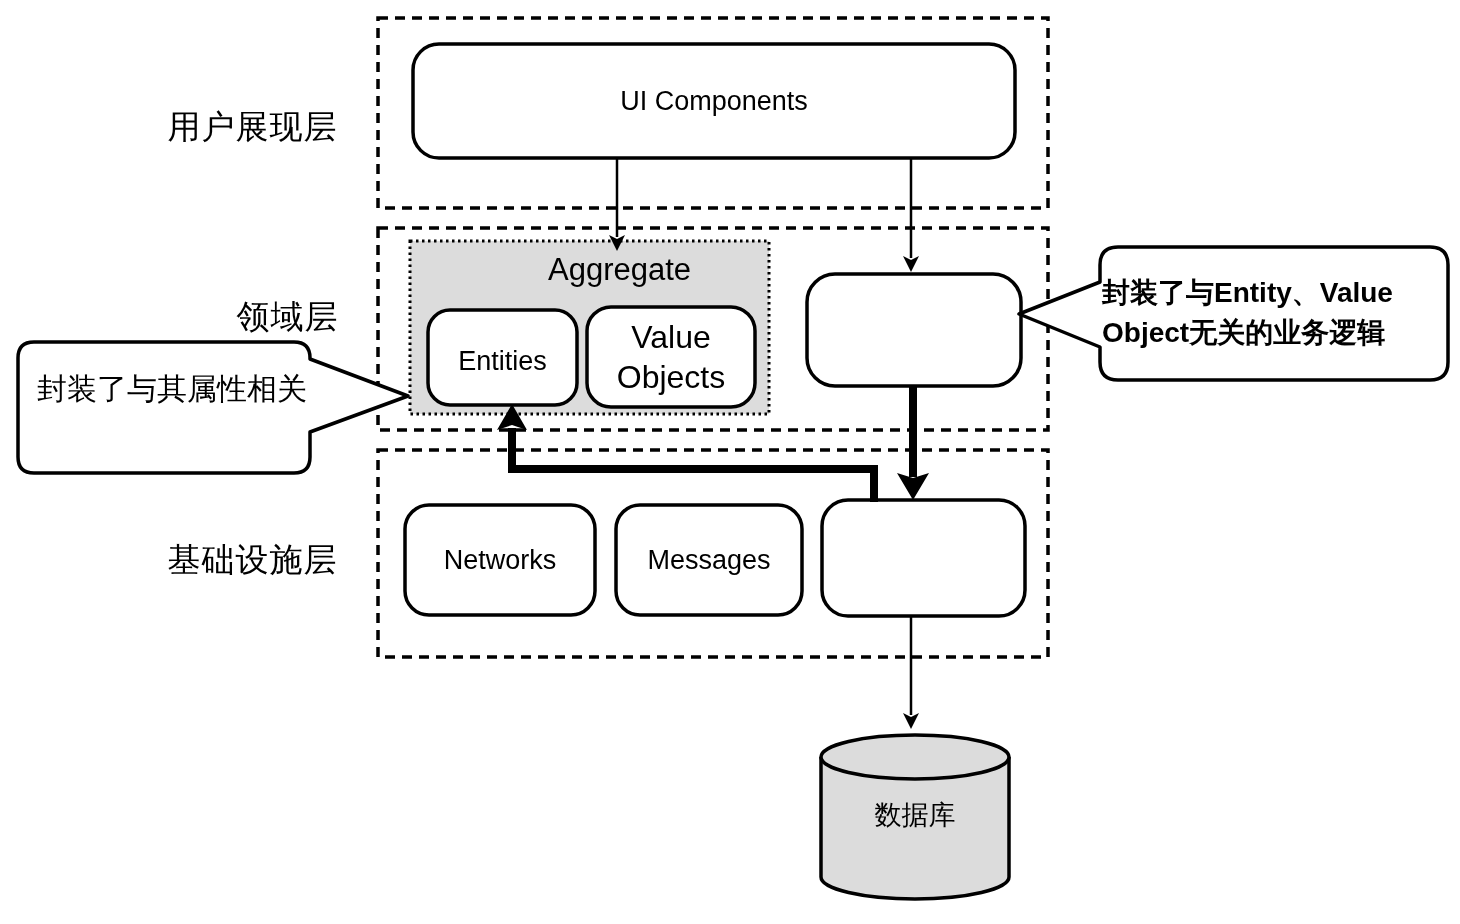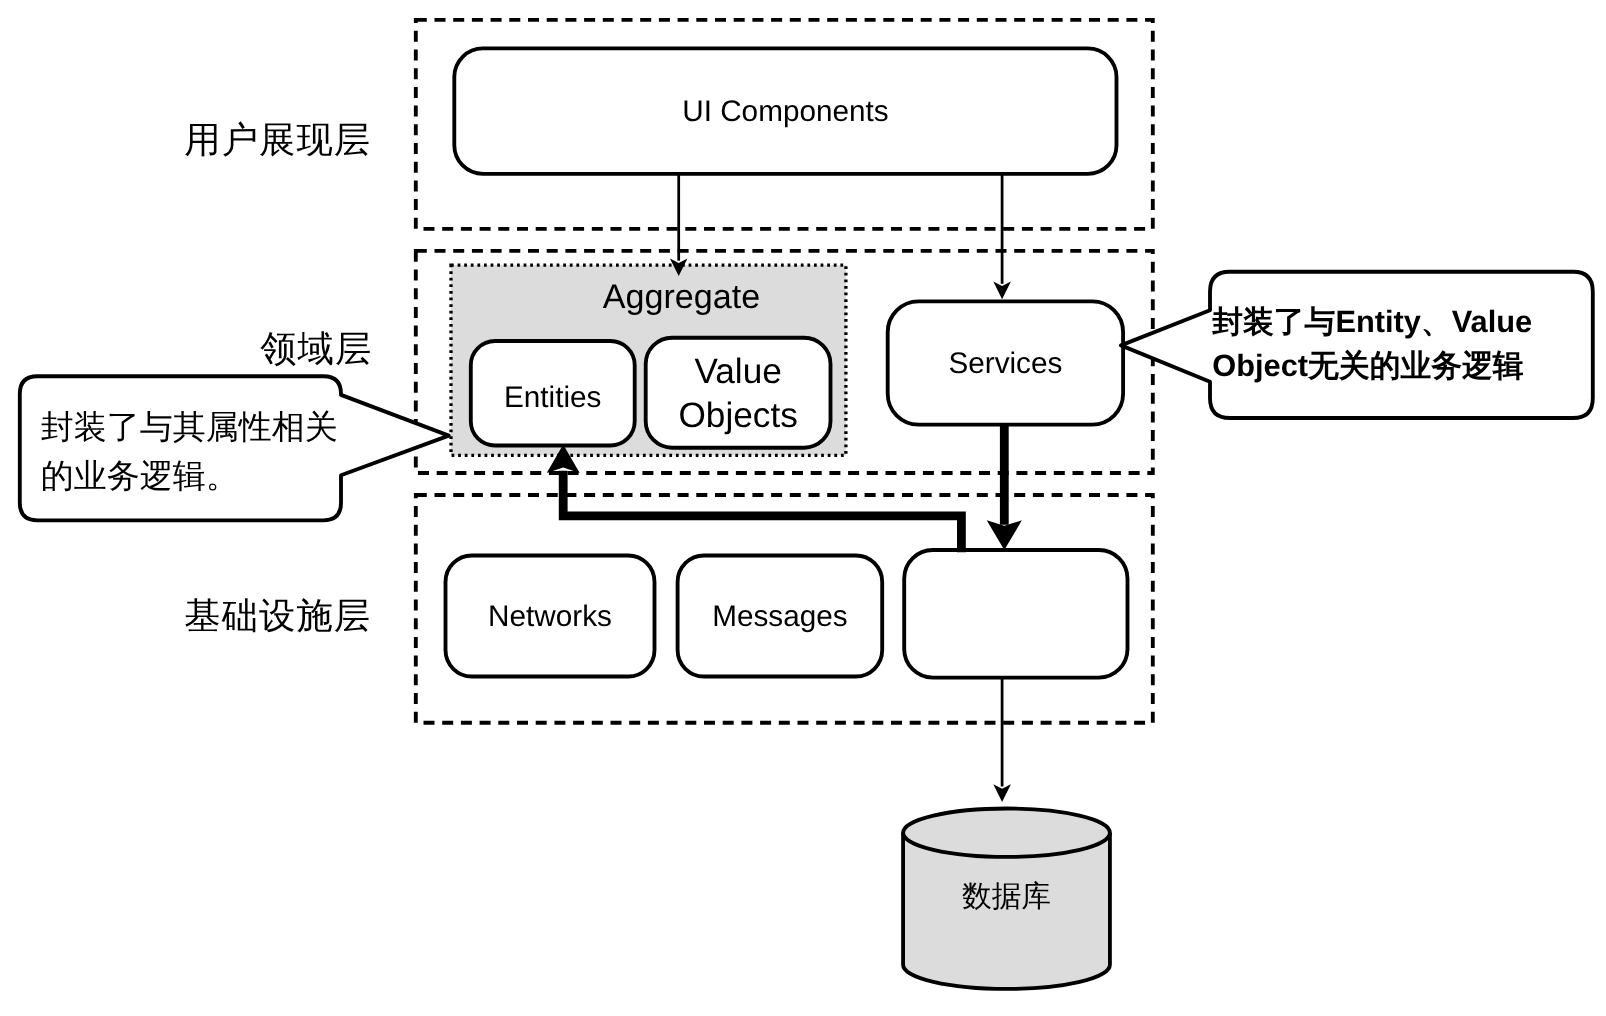--- a/index.html
+++ b/index.html
@@ -81,27 +81,25 @@
   <div class="lbl layer-lbl" style="left:140px; top:84px;  width:225px; height:40px;margin-top:23px;">用户展现层</div>
   <div class="lbl layer-lbl" style="left:180px; top:297px; width:215px; height:40px;">领域层</div>
   <div class="lbl layer-lbl" style="left:140px; top:540px; width:225px; height:40px;">基础设施层</div>
 
   <div class="lbl node-lbl" style="left:413px; top:44px;  width:602px; height:114px;">UI Components</div>
   <div class="lbl agg-title" style="left:410px; top:248px; width:359px; height:44px;margin-left:30px;">Aggregate</div>
   <div class="lbl node-lbl" style="left:428px; top:310px; width:149px; height:103px;">Entities</div>
   <div class="lbl node-lbl wrap-lbl" style="left:587px; top:307px; width:168px; height:100px; font-size:32px;">
       <span>Value Objects</span>
     </div>
-  <div class="lbl node-lbl" style="left:807px; top:274px; width:214px; height:112px;">Services</div>
   <div class="lbl node-lbl" style="left:405px; top:505px; width:190px; height:110px;">Networks</div>
   <div class="lbl node-lbl" style="left:616px; top:505px; width:186px; height:110px;text-align:center;">Messages</div>
   <div class="lbl node-lbl" style="left:821px; top:795px; width:188px; height:40px;">数据库</div>
 
   <div class="callout-text note-left" style="left:37px; top:366px;">
     <div class="line">封装了与其属性相关</div>
-    <div class="line">的业务逻辑。</div>
   </div>
   <div class="callout-text note-right" style="left:1102px; top:273px;">
     <div class="line">封装了与Entity、Value</div>
     <div class="line">Object无关的业务逻辑</div>
   </div>
 
 </div>
 
 </body></html>

